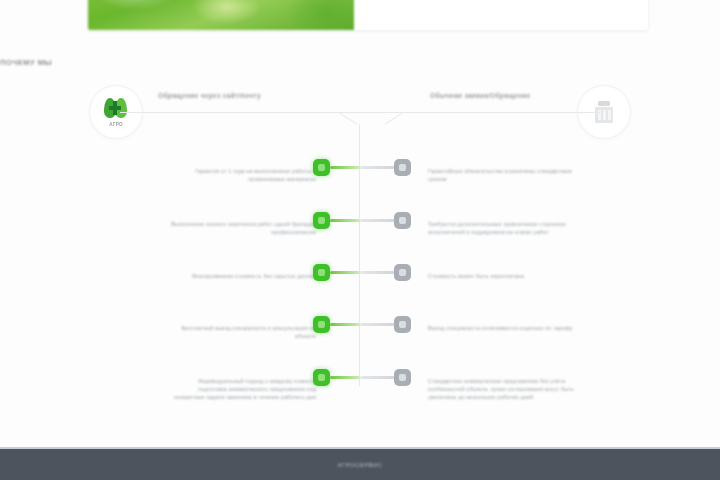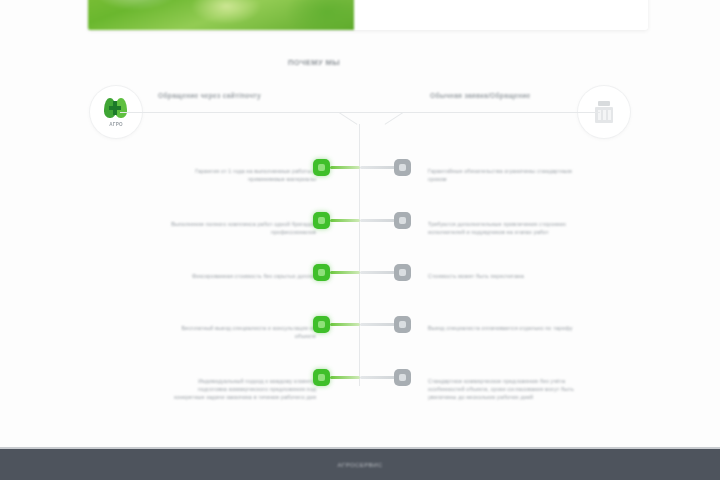--- a/index.html
+++ b/index.html
@@ -40,21 +40,20 @@
       radial-gradient(ellipse 60px 40px at 90% 75%, rgba(96,176,48,.9), rgba(96,176,48,0) 70%),
       linear-gradient(160deg,#8cc63f 0%,#6ab72e 38%,#93cc54 62%,#5ea92a 100%);
     filter:blur(1.1px);
   }
 
   
   .section-title {
     position:absolute;
     left:0; top:58px;
     width:628px;
-    text-align:center;
     font-size:7.5px;
     letter-spacing:.45px;
     color:#8e9499;
     font-weight:600;
     filter:blur(.85px);
     white-space:nowrap;
   }
 
   
   .chart {

